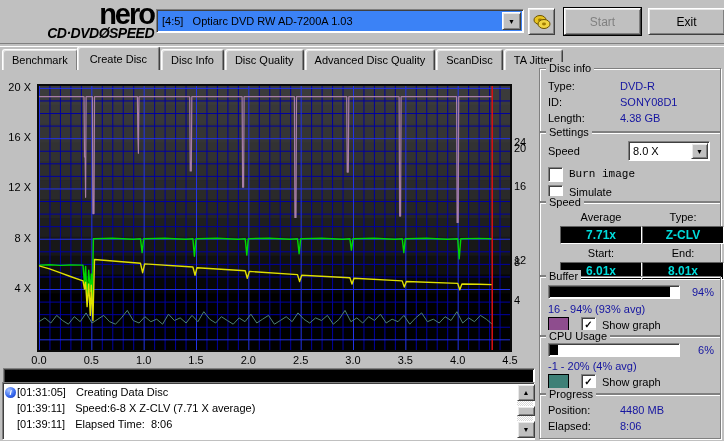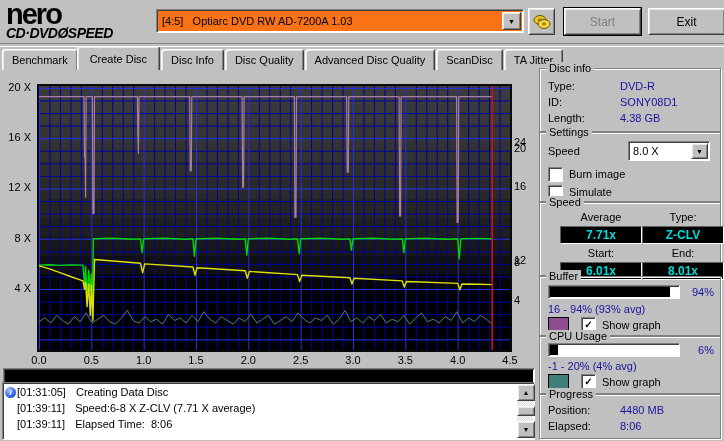--- a/index.html
+++ b/index.html
@@ -10,25 +10,25 @@
   .raised{background:#c0c0c0;border-top:1px solid #ffffff;border-left:1px solid #ffffff;
           border-right:1px solid #404040;border-bottom:1px solid #404040;
           box-shadow:inset 1px 1px 0 #e8e8e8, inset -1px -1px 0 #808080;}
   .sunken{background:#fff;border-top:1px solid #808080;border-left:1px solid #808080;
           border-right:1px solid #ffffff;border-bottom:1px solid #ffffff;
           box-shadow:inset 1px 1px 0 #404040;}
   .groupbox{position:absolute;border:1px solid #808080;box-shadow:1px 1px 0 #fff, inset 1px 1px 0 #fff;}
   .groupbox>.legend{position:absolute;top:-7px;left:6px;background:#c0c0c0;padding:0 3px;line-height:12px;}
 
   
-  #logo{position:absolute;left:6px;top:1px;width:148px;height:40px;text-align:left;}
+  #logo{position:absolute;left:6px;top:1px;width:148px;height:40px;text-align:right;}
   #logo .l1{font-weight:bold;font-size:29px;line-height:26px;letter-spacing:-2px;}
   #logo .l2{font-weight:bold;font-style:italic;font-size:14px;line-height:13px;letter-spacing:-0.5px;}
   #drive-combo{position:absolute;left:156px;top:9px;width:366px;height:22px;}
-  #drive-combo .field{position:absolute;left:1px;top:1px;right:1px;bottom:1px;background:#f97316;
+  #drive-combo .field{position:absolute;left:1px;top:1px;right:1px;bottom:1px;background:#3b82f6;
       display:flex;align-items:center;padding-left:4px;white-space:pre;overflow:hidden;}
   .combo-arrow{position:absolute;right:2px;top:2px;width:17px;bottom:2px;display:flex;align-items:center;justify-content:center;
       font-size:7px;color:#000;}
   #tool-btn{position:absolute;left:528px;top:8px;width:25px;height:25px;display:flex;align-items:center;justify-content:center;}
   .pushbtn{display:flex;align-items:center;justify-content:center;font-size:12px;}
   #start-btn{position:absolute;left:564px;top:8px;width:75px;height:25px;color:#808080;outline:1px solid #000;}
   #exit-btn{position:absolute;left:648px;top:8px;width:75px;height:25px;}
   #tb-sep{position:absolute;left:0;top:43px;width:724px;height:2px;border-top:1px solid #808080;border-bottom:1px solid #fff;}
 
   
@@ -278,21 +278,21 @@
     <div class="legend">Settings</div>
     <div class="srow" style="height:24px;padding-top:6px;">
       <span class="lab" style="width:80px;">Speed</span>
       <span class="sunken" style="position:relative;width:76px;height:18px;display:inline-flex;align-items:center;padding-left:4px;background:#fff;">
         <span>8.0 X</span>
         <span class="combo-arrow raised" style="top:1px;right:1px;bottom:1px;width:15px;">▼</span>
       </span>
     </div>
     <div class="srow" style="height:18px;margin-top:2px;">
       <span class="cb"></span>
-      <span style="margin-left:6px;">Burn image</span>
+      <span style="margin-left:6px;font-family:Liberation Mono, monospace;">Burn image</span>
     </div>
     <div class="srow" style="height:18px;">
       <span class="cb"></span>
       <span style="margin-left:6px;">Simulate</span>
     </div>
   </div>
 
   <div class="groupbox" style="left:539px;top:202px;width:180px;height:72px;">
     <div class="legend">Speed</div>
     <div style="display:grid;grid-template-columns:1fr 1fr;padding:8px 20px 0;row-gap:1px;justify-items:center;">

